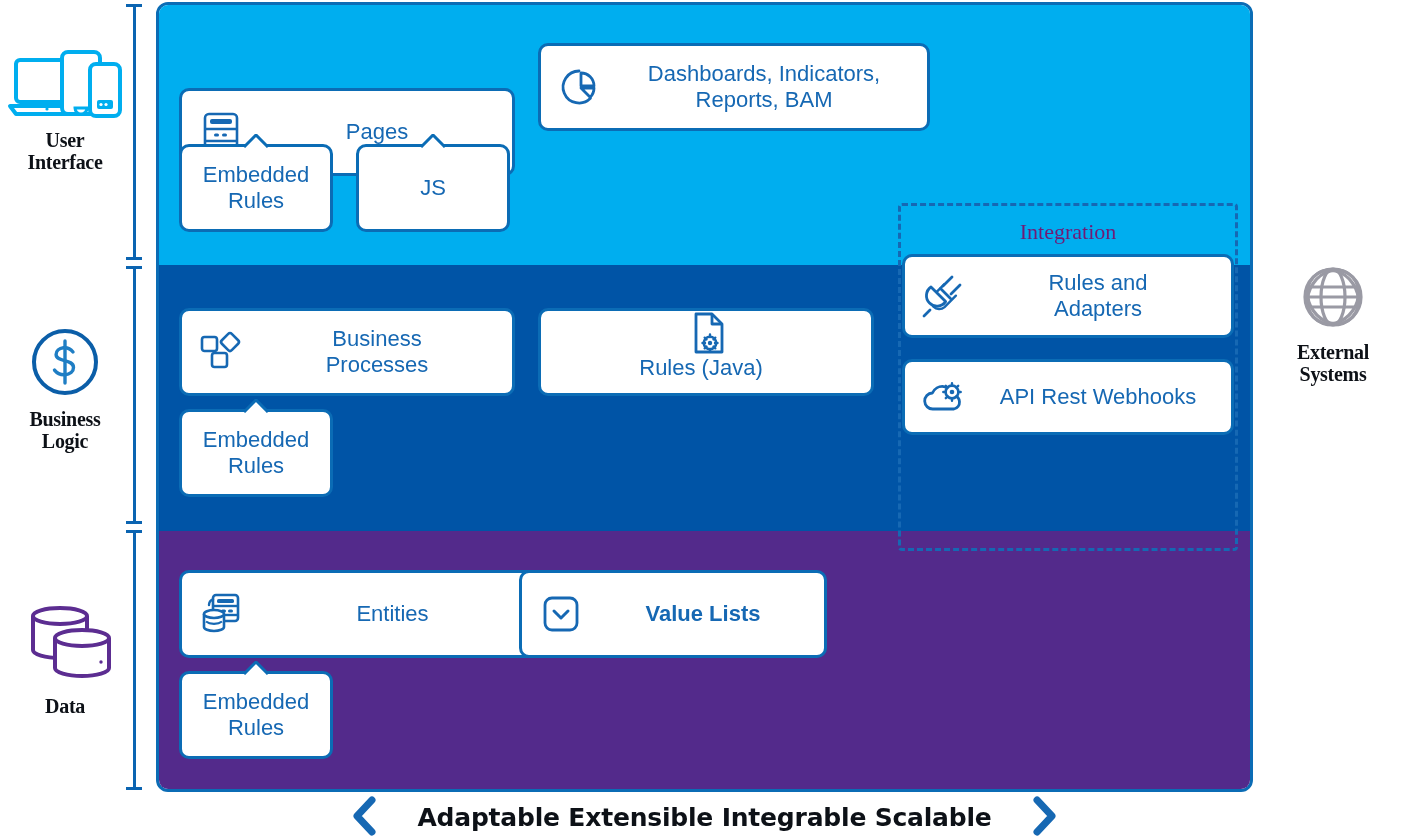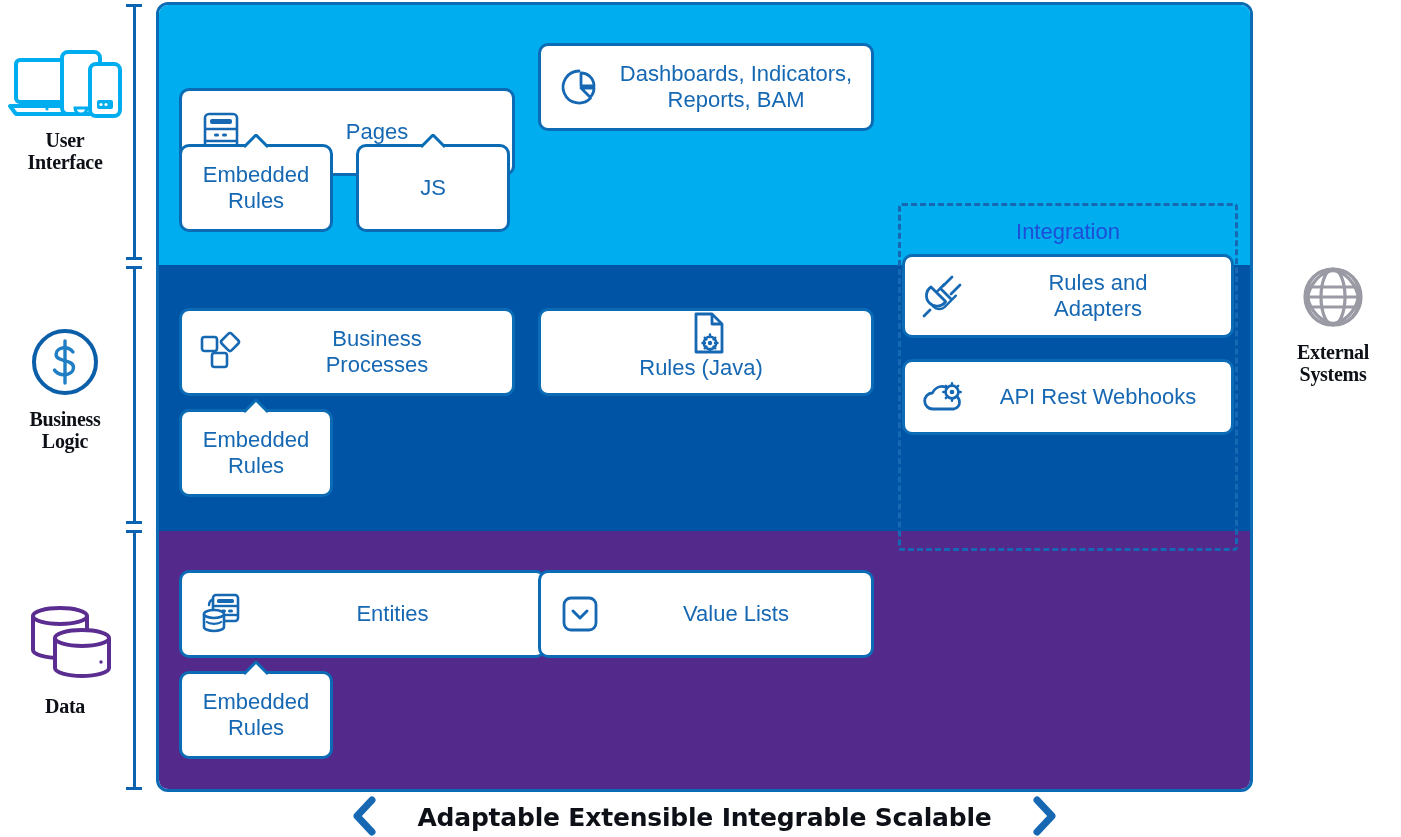--- a/index.html
+++ b/index.html
@@ -132,22 +132,23 @@
     border: 3px dashed #1668B3;
     border-radius: 4px;
     box-sizing: border-box;
   }
   #integration-label {
     position: absolute;
     left: 739px;
     top: 214px;
     width: 340px;
     text-align: center;
-    color: #1d4ed8;
+    color: #701a75;
     font-size: 22px;
+    font-family: Liberation Serif, serif;
   }
 
   
   #external {
     position: absolute;
     left: 1265px;
     top: 262px;
     width: 136px;
     text-align: center;
   }
@@ -260,21 +261,21 @@
           <rect x="8" y="8" width="22" height="5" rx="2" fill="#1668B3"></rect>
           <path d="M3 18h32" stroke="#1668B3" stroke-width="2.6"></path>
           <path d="M3 30h32" stroke="#1668B3" stroke-width="2.6"></path>
           <rect x="12" y="22.5" width="5" height="3" rx="1.5" fill="#1668B3"></rect>
           <rect x="20" y="22.5" width="5" height="3" rx="1.5" fill="#1668B3"></rect>
         </svg>
       </span>
       <span class="card-text">Pages</span>
     </div>
 
-    <div class="card" style="left:379px; top:38px; width:336px; height:88px;">
+    <div class="card" style="left:379px; top:38px; width:392px; height:88px;">
       <span class="card-icon">
         <svg width="44" height="44" viewBox="0 0 44 44" fill="none">
           <path d="M21 6a16 16 0 1 0 11.4 27.3" stroke="#1668B3" stroke-width="2.8" fill="none" stroke-linecap="round"></path>
           <path d="M23 8v13h13a13 13 0 0 0-13-13z" stroke="#1668B3" stroke-width="2.8" fill="#fff" stroke-linejoin="round"></path>
           <path d="M36 23H23l9.2 9.2A13 13 0 0 0 36 23z" stroke="#1668B3" stroke-width="2.8" fill="#fff" stroke-linejoin="round"></path>
         </svg>
       </span>
       <span class="card-text">
         <span>Dashboards, Indicators,</span><br><span>Reports, BAM</span>
       </span>
@@ -355,21 +356,21 @@
           <g stroke="#1668B3" stroke-width="2.6" fill="#fff">
             <path d="M5 23v13c0 2.2 4.5 4 10 4s10-1.8 10-4V23"></path>
             <ellipse cx="15" cy="23" rx="10" ry="4"></ellipse>
           </g>
           <path d="M7 30.5c2 1.6 5 2.3 8 2.3s6-.7 8-2.3" stroke="#1668B3" stroke-width="2.2" fill="none"></path>
         </svg>
       </span>
       <span class="card-text">Entities</span>
     </div>
 
-    <div class="card" style="left:379px; top:565px; width:336px; height:88px;">
+    <div class="card" style="left:360px; top:565px; width:308px; height:88px;font-weight:bold;">
       <span class="card-icon">
         <svg width="38" height="38" viewBox="0 0 38 38" fill="none">
           <rect x="3" y="3" width="32" height="32" rx="7" stroke="#1668B3" stroke-width="2.8" fill="#fff"></rect>
           <path d="M12 16l7 7 7-7" stroke="#1668B3" stroke-width="3" fill="none" stroke-linecap="round" stroke-linejoin="round"></path>
         </svg>
       </span>
       <span class="card-text">Value Lists</span>
     </div>
 
     <div class="card no-icon notch-card" style="left:20px; top:666px; width:154px; height:88px;">

